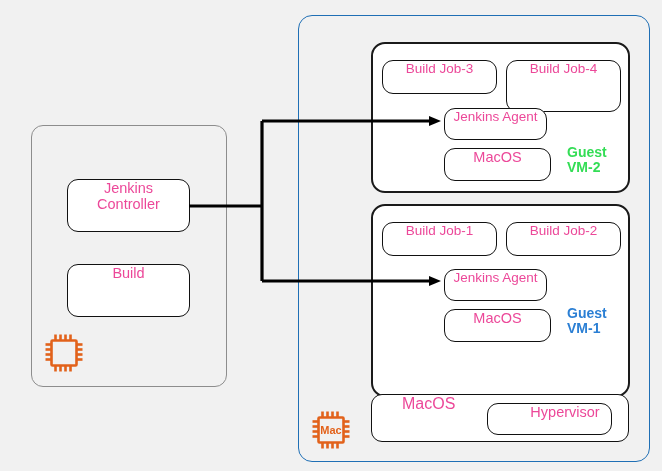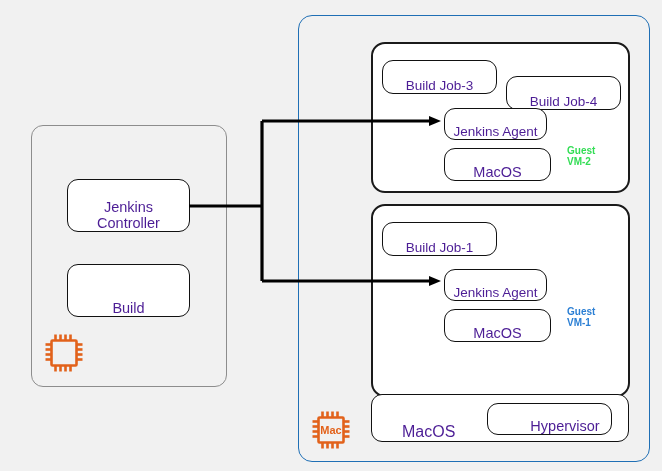--- a/index.html
+++ b/index.html
@@ -39,31 +39,31 @@
     border: 2px solid #1a1a1a;
     border-radius: 14px;
     background: #ffffff;
   }
 
   .node {
     border: 1.9px solid #111111;
     border-radius: 11px;
     background: #ffffff;
     display: flex;
-    align-items: flex-end;
+    align-items: flex-start;
     justify-content: center;
     text-align: center;
-    color: #4c1d95;
+    color: #ec4899;
     line-height: 1.12;
   }
   .node.small { font-size: 13.5px; }
   .node.mid   { font-size: 14.5px; }
 
   .vm-label {
-    font-size: 10px;
+    font-size: 14px;
     font-weight: 700;
     line-height: 1.1;
     text-align: left;
     white-space: pre-line;
   }
   .vm-label.green { color: #33dd55; }
   .vm-label.blue  { color: #2b7fd4; }
 
   
   .chip-icon { display: block; }
@@ -136,21 +136,21 @@
   </div>
 
   <div class="abs guest-container" style="left:298px; top:15px; width:352px; height:447px;">
 
     <div class="abs vm-box" style="left:72px; top:26px; width:259px; height:151px;">
 
       <div class="abs node small" style="left:9px; top:16px; width:115px; height:34px;">
         <span>Build Job-3</span>
       </div>
 
-      <div class="abs node small" style="left:133px; top:32px; width:115px; height:34px;">
+      <div class="abs node small" style="left:133px; top:16px; width:115px; height:52px;">
         <span>Build Job-4</span>
       </div>
 
       <div class="abs node small" style="left:71px; top:64px; width:103px; height:32px;">
         <span>Jenkins Agent</span>
       </div>
 
       <div class="abs node mid" style="left:71px; top:104px; width:107px; height:33px;">
         <span>MacOS</span>
       </div>
@@ -158,20 +158,23 @@
       <div class="abs vm-label green" style="left:194px; top:101px; width:62px;">Guest
 VM-2</div>
     </div>
 
     <div class="abs vm-box" style="left:72px; top:188px; width:259px; height:193px;">
 
       <div class="abs node small" style="left:9px; top:16px; width:115px; height:34px;">
         <span>Build Job-1</span>
       </div>
 
+      <div class="abs node small" style="left:133px; top:16px; width:115px; height:34px;">
+        <span>Build Job-2</span>
+      </div>
 
       <div class="abs node small" style="left:71px; top:63px; width:103px; height:32px;">
         <span>Jenkins Agent</span>
       </div>
 
       <div class="abs node mid" style="left:71px; top:103px; width:107px; height:33px;">
         <span>MacOS</span>
       </div>
 
       <div class="abs vm-label blue" style="left:194px; top:100px; width:62px;">Guest

